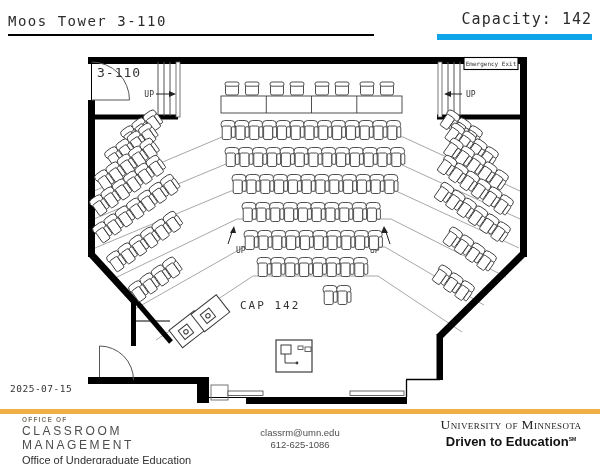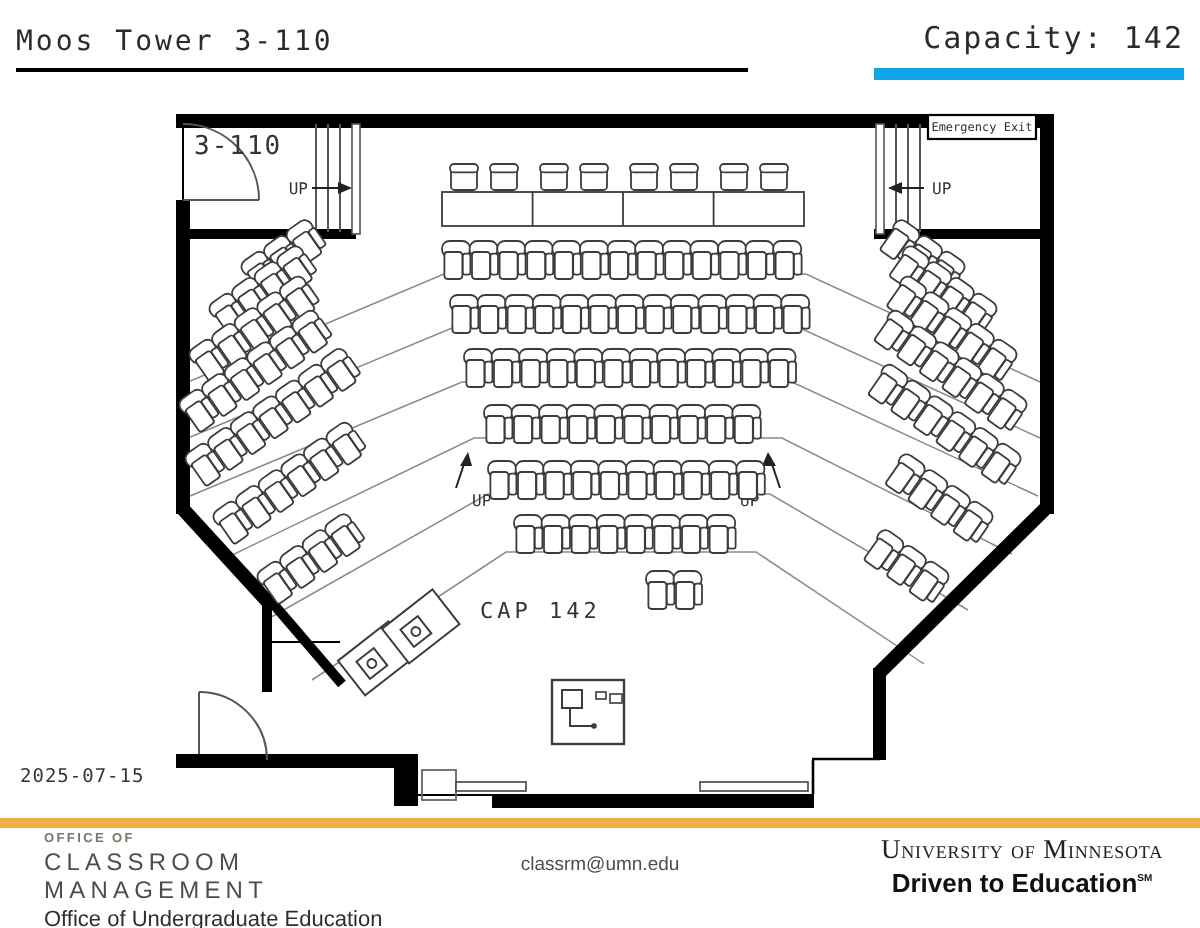--- a/index.html
+++ b/index.html
@@ -311,20 +311,21 @@
   <div id="gold-bar"></div>
 
   <div id="f-left">
     <div class="sm">OFFICE OF</div>
     <div class="big">CLASSROOM MANAGEMENT</div>
     <div class="sub">Office of Undergraduate Education</div>
   </div>
 
   <div id="f-mid">
     <div>classrm@umn.edu</div>
+    <div>612-625-1086</div>
   </div>
 
   <div id="f-right">
     <div class="univ">University of Minnesota</div>
     <div class="tag"><span>Driven to Education</span><sup>SM</sup></div>
   </div>
 
 </div>
 
 </body></html>

